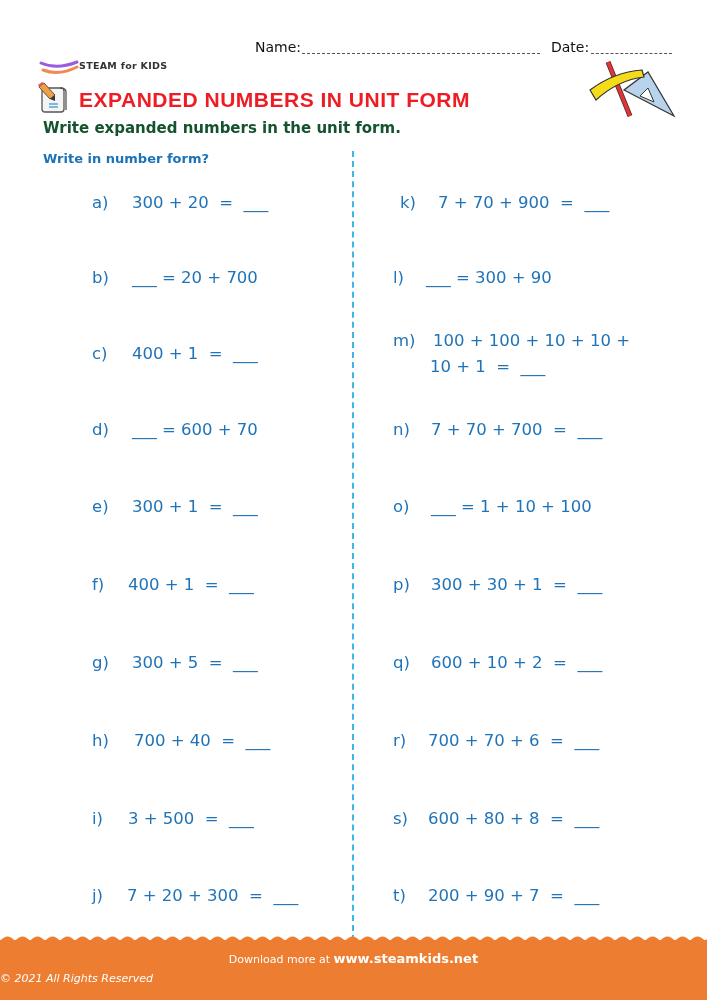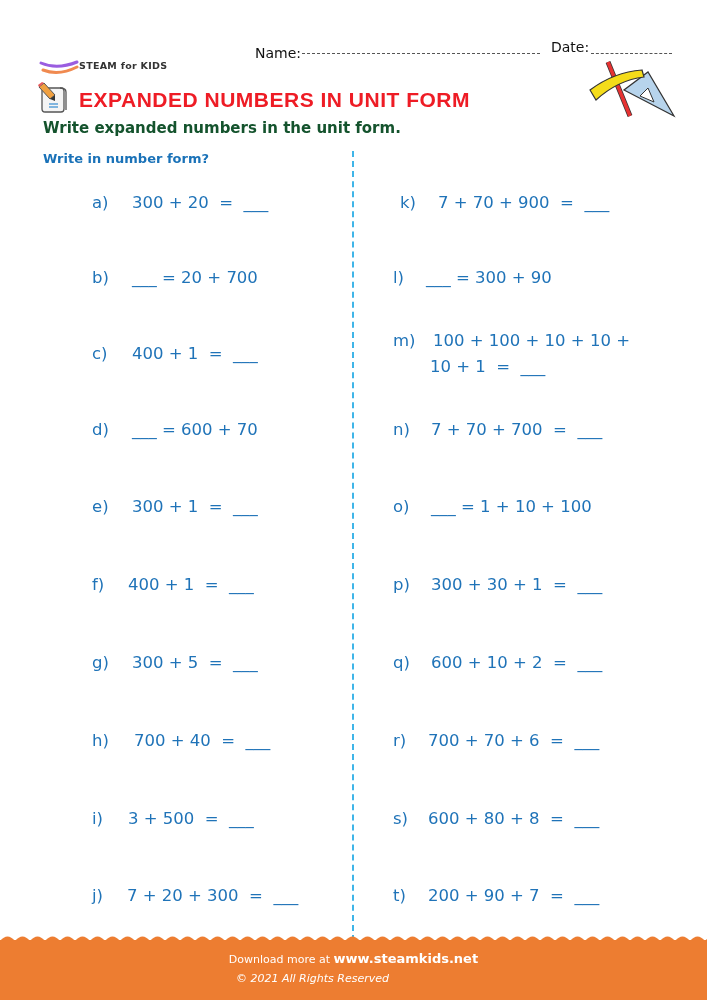--- a/index.html
+++ b/index.html
@@ -5,21 +5,21 @@
   * { margin: 0; padding: 0; box-sizing: border-box; }
   html, body { width: 707px; height: 1000px; background: #ffffff; overflow: hidden; }
   body { position: relative; font-family: "Liberation Sans", sans-serif; }
 
   .logo { position: absolute; left: 37px; top: 30px; width: 200px; height: 45px; }
   .logo-word { position: absolute; left: 0; top: 0; font-family: "DejaVu Sans", sans-serif; font-weight: bold; font-size: 27px; letter-spacing: -0.5px; line-height: 30px; }
   .logo-word span { display: inline-block; }
   .logo-sub { position: absolute; left: 42px; top: 30px; font-family: "DejaVu Sans", sans-serif; font-weight: bold; font-size: 9.5px; color: #333333; letter-spacing: 0.3px; }
   .logo-swoosh { position: absolute; left: 2px; top: 30px; }
 
-  .name-line { position: absolute; left: 255px; top: 45px; font-family: "DejaVu Sans", sans-serif; font-size: 14px; color: #111; }
+  .name-line { position: absolute; left: 255px; top: 39px; font-family: "DejaVu Sans", sans-serif; font-size: 14px; color: #111; }
   .name-dots { position: absolute; left: 302px; top: 53px; width: 238px; border-bottom: 1px dashed #555; }
   .date-line { position: absolute; left: 551px; top: 39px; font-family: "DejaVu Sans", sans-serif; font-size: 14px; color: #111; }
   .date-dots { position: absolute; left: 591px; top: 53px; width: 81px; border-bottom: 1px dashed #555; }
 
   .tools-icon { position: absolute; left: 588px; top: 60px; width: 90px; height: 58px; }
 
   .title-icon { position: absolute; left: 36px; top: 82px; width: 32px; height: 32px; }
   .title { position: absolute; left: 79px; top: 88px; font-family: "Liberation Sans", sans-serif; font-weight: bold; font-size: 21px; color: #ee1c25; letter-spacing: 0.5px; }
 
   .instr1 { position: absolute; left: 43px; top: 119px; font-family: "DejaVu Sans", sans-serif; font-weight: bold; font-size: 15px; color: #14532d; }
@@ -27,21 +27,21 @@
 
   .divider { position: absolute; left: 352px; top: 151px; height: 790px; border-left: 2px dashed #3fb5e8; }
 
   .q { position: absolute; font-family: "DejaVu Sans", sans-serif; font-size: 16.5px; color: #1f73b8; white-space: pre; line-height: 34px; }
   .q .lbl { display: inline-block; width: 40px; }
 
   .footer { position: absolute; left: 0; top: 940px; width: 707px; height: 60px; background: #ed7d31; }
   .scallops { position: absolute; left: 0; top: 932px; width: 707px; height: 14px; }
   .footer-line1 { position: absolute; left: 0; width: 707px; top: 951px; text-align: center; font-family: "DejaVu Sans", sans-serif; font-size: 11px; color: #ffffff; }
   .footer-line1 b { font-size: 13px; font-weight: bold; }
-  .footer-line2 { position: absolute; left: 0; width: 617px; top: 972px; text-align: center; font-family: "DejaVu Sans", sans-serif; font-style: italic; font-size: 11px; color: #ffffff; padding-left: 8px; }
+  .footer-line2 { position: absolute; left: 0; width: 617px; top: 972px; font-family: "DejaVu Sans", sans-serif; font-style: italic; font-size: 11px; color: #ffffff; }
 </style>
 </head>
 <body>
 
 <div class="logo">
   <svg class="logo-swoosh" width="42" height="16" viewBox="0 0 42 16">
     <path d="M2 3 Q18 10 38 2" stroke="#9a5de0" stroke-width="3" fill="none" stroke-linecap="round"></path>
     <path d="M4 10 Q20 16 38 7" stroke="#f08a50" stroke-width="3" fill="none" stroke-linecap="round"></path>
   </svg>
   <div class="logo-sub">STEAM for KIDS</div>

